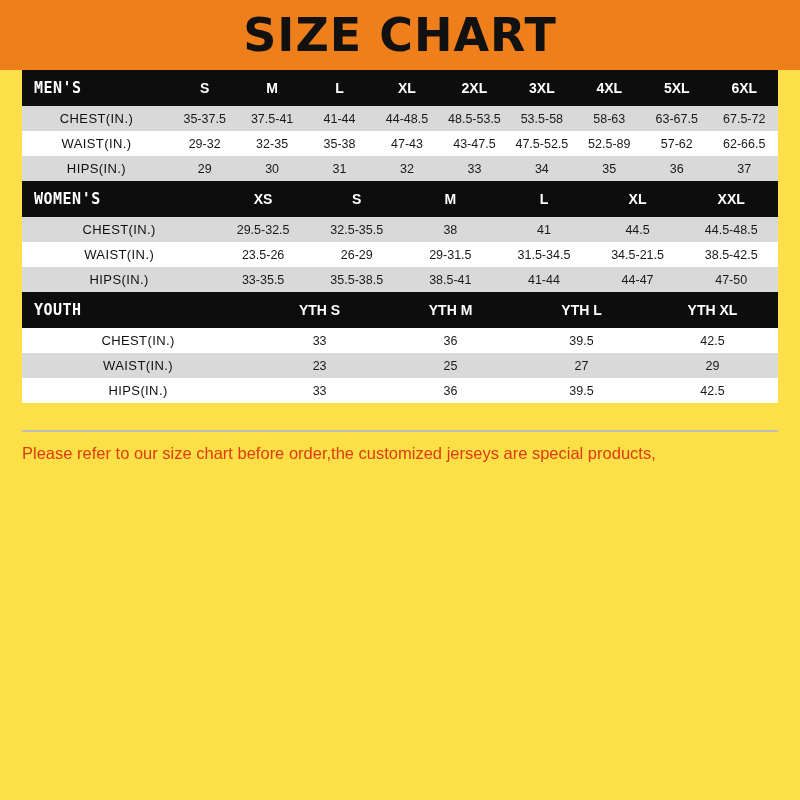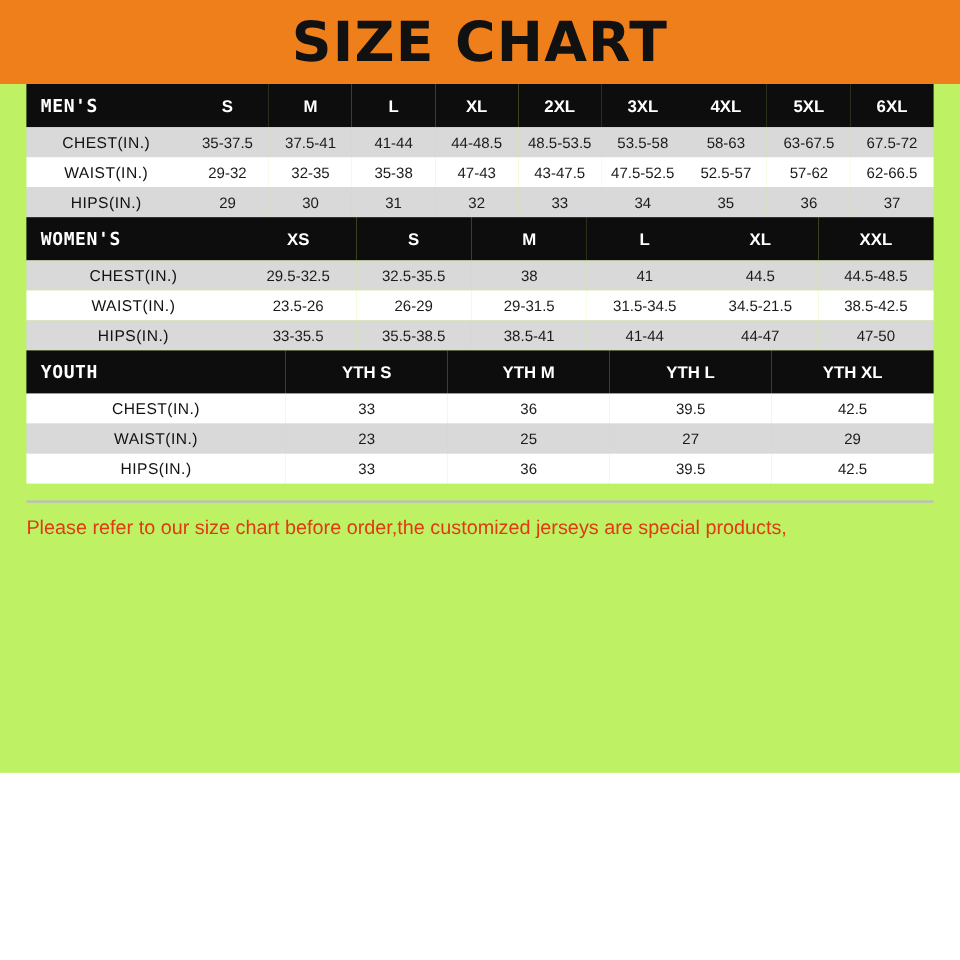--- a/index.html
+++ b/index.html
@@ -8,23 +8,23 @@
   }
   body {
     width: 800px;
     height: 800px;
     background: #ffffff;
     font-family: "Liberation Sans", sans-serif;
     overflow: hidden;
   }
   .page {
     width: 800px;
-    height: 644px;
+    height: 800px;
     position: relative;
-    background: #bef264;
+    background: #fde047;
     box-sizing: border-box;
   }
   .header-bar {
     width: 100%;
     height: 70px;
     background: #ef7f1a;
     display: flex;
     align-items: center;
     justify-content: center;
   }
@@ -60,21 +60,21 @@
     font-size: 12.5px;
     color: #1a1a1a;
     padding: 5px 1px;
     font-family: "Liberation Sans", sans-serif;
     white-space: nowrap;
   }
   table.size-table thead th {
     background: #0d0d0d;
     color: #ffffff;
     font-size: 14px;
-    padding: 9px 0;
+    padding: 9px 16px;
   }
   table.size-table thead th.corner {
     text-align: left;
     padding-left: 12px;
     font-family: "DejaVu Sans Mono", monospace;
     font-weight: bold;
     font-size: 15px;
     letter-spacing: 0.5px;
   }
   table.size-table tbody tr.alt {
@@ -84,21 +84,21 @@
     background: #ffffff;
   }
   table.size-table tbody td.rowlabel {
     text-align: center;
     font-size: 13px;
     color: #111111;
     letter-spacing: 0.4px;
   }
   .footer-note {
     border-top: 2px solid #bdbdbd;
-    margin: 14px 0 0 0;
+    margin: 27px 0 0 0;
     padding-top: 10px;
     color: #e03a10;
     font-size: 16.5px;
     line-height: 1.35;
     font-family: "Liberation Sans", sans-serif;
   }
   .footer-note div { white-space: nowrap; }
 </style>
 </head>
 <body>
@@ -140,21 +140,21 @@
           <td>67.5-72</td>
         </tr>
         <tr class="plain">
           <td class="rowlabel">WAIST(IN.)</td>
           <td>29-32</td>
           <td>32-35</td>
           <td>35-38</td>
           <td>47-43</td>
           <td>43-47.5</td>
           <td>47.5-52.5</td>
-          <td>52.5-57</td>
+          <td>52.5-89</td>
           <td>57-62</td>
           <td>62-66.5</td>
         </tr>
         <tr class="alt">
           <td class="rowlabel">HIPS(IN.)</td>
           <td>29</td>
           <td>30</td>
           <td>31</td>
           <td>32</td>
           <td>33</td>

